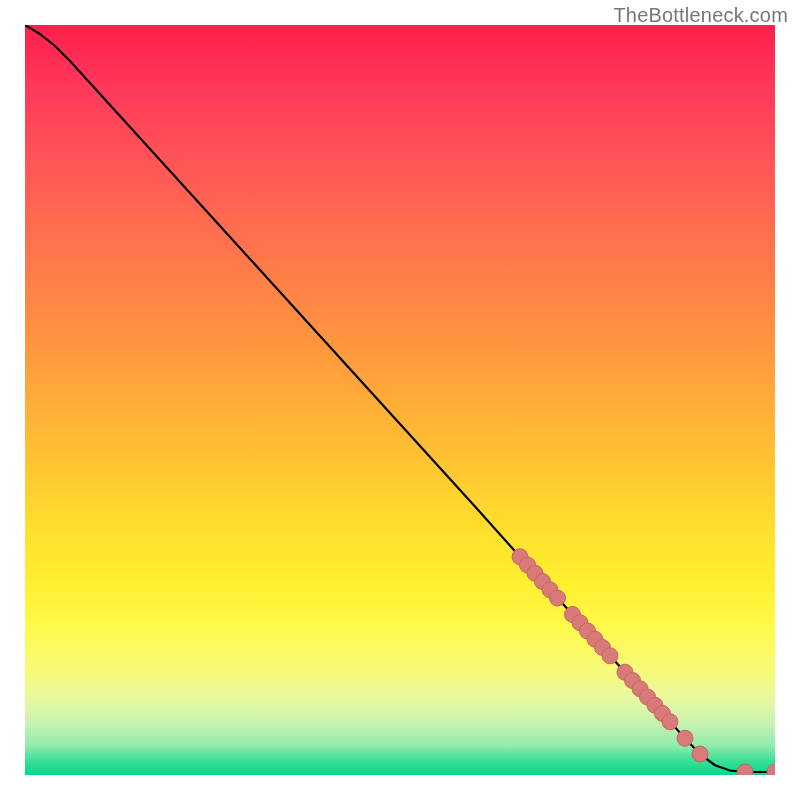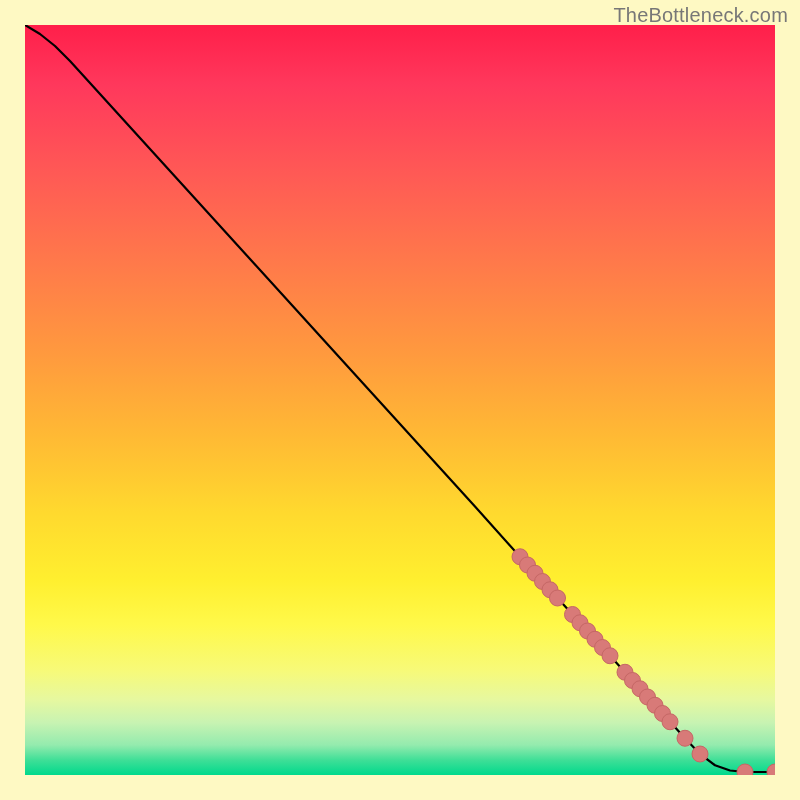--- a/index.html
+++ b/index.html
@@ -8,21 +8,21 @@
     width: 800px;
     height: 800px;
     background: #000;
     overflow: hidden;
     font-family: Arial, Helvetica, sans-serif;
   }
   .stage {
     position: relative;
     width: 800px;
     height: 800px;
-    background: #fef9c3;
+    background: #ffffff;
   }
   .plot {
     position: absolute;
     left: 25px;
     top: 25px;
     width: 750px;
     height: 750px;
     
     background: linear-gradient(
       to bottom,

